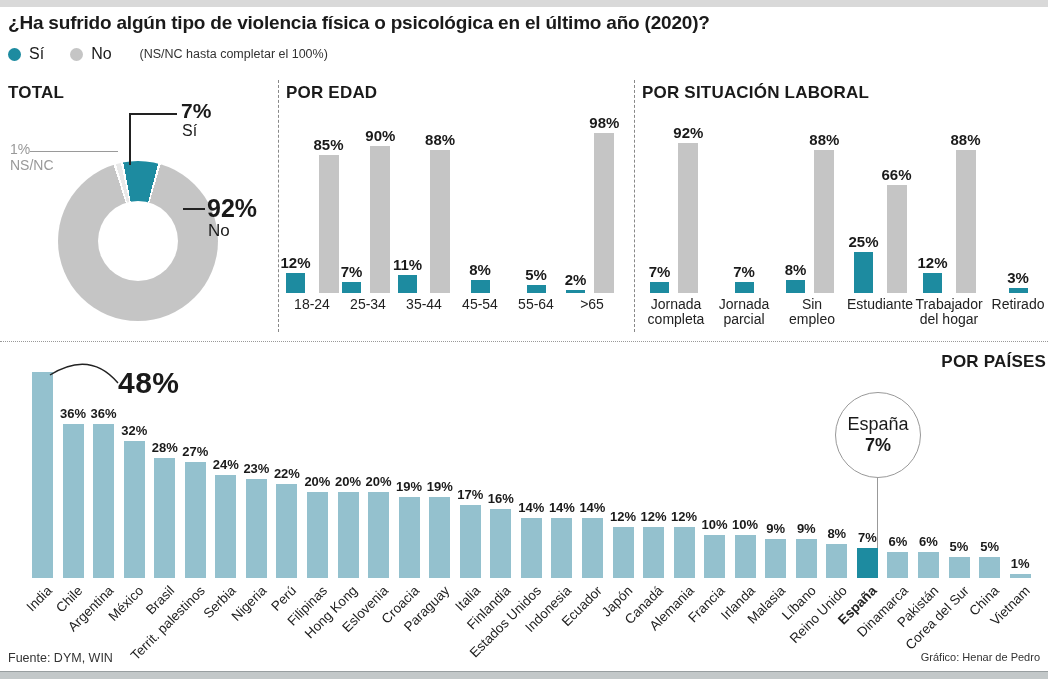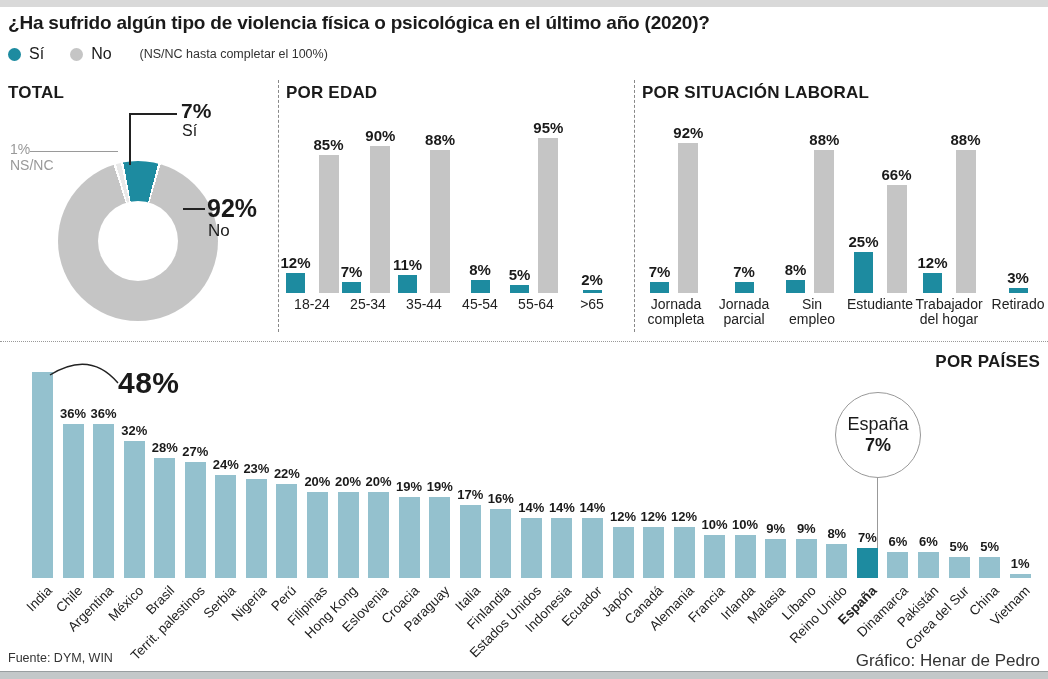--- a/index.html
+++ b/index.html
@@ -26,39 +26,39 @@
   .txt-ns-v { left:10px; top:141px; font-size:14px; color:#999; }
   .txt-ns-n { left:10px; top:157px; font-size:14px; color:#999; }
   
   .group { position:absolute; width:90px; height:183px; top:110px;
     display:flex; align-items:flex-end; justify-content:center; gap:3px; }
   .barwrap { display:flex; flex-direction:column; align-items:center; }
   .bar-val { font-size:15px; font-weight:bold; margin-bottom:2px; white-space:nowrap; }
   .cat-lbl { position:absolute; width:90px; top:297px; text-align:center; font-size:14px;
     color:#222; line-height:1.08; white-space:pre-line; }
   
-  .paises-title { top:352px; right:8px;margin-left:8px; }
+  .paises-title { top:352px; right:2px;margin-left:8px; }
   .hdiv { left:0; top:341px; width:1048px; height:0; border-top:1.5px dotted #999; }
   #chart-paises { left:0; top:345px; width:1048px; height:233px; }
   .cbar { position:absolute; bottom:0; width:21px; }
   .cval { position:absolute; width:44px; text-align:center; font-size:13px; font-weight:bold; white-space:nowrap; }
   #country-names { left:0; top:578px; width:1048px; height:94px; }
   .cname { position:absolute; top:5px; white-space:nowrap; font-size:13.5px; color:#222;
     transform:rotate(-45deg); transform-origin:100% 0; }
   .cname.hl { font-weight:bold; }
   .big-callout { left:118px; top:366px; font-size:30px; font-weight:bold; letter-spacing:0.5px; }
   .curve-svg { left:45px; top:348px; }
   .esp-circle { left:835px; top:392px; width:86px; height:86px; border:1.2px solid #999;
     border-radius:50%; background:#fff; display:flex; flex-direction:column;
     align-items:center; justify-content:center; line-height:1.15; z-index:5; }
   .esp-circle .c1 { font-size:18px; }
   .esp-circle .c2 { font-size:18px; font-weight:bold; }
   .esp-line { left:877px; top:478px; width:1.2px; height:70px; background:#999; }
   .footer-src { left:8px; top:651px; font-size:12.5px; color:#333; }
-  .footer-crd { right:8px; top:651px; font-size:17px; color:#333; }
+  .footer-crd { right:8px; top:651px; font-size:11px; color:#333; }
   .band-bottom { left:0; bottom:0; width:1048px; height:8px; background:#c3c8c9; border-top:1px solid #989ea0; }
 </style>
 </head>
 <body>
 
 <div class="abs band-top"></div>
 
 <h1 class="abs page-title">¿Ha sufrido algún tipo de violencia física o psicológica en el último año (2020)?</h1>
 
 <div class="abs legend">
@@ -126,30 +126,30 @@
         <div class="bar-val">8%</div>
         <div style="width: 19px; height: 13px; background: rgb(29, 139, 160);"></div>
       </div>
     </div>
     <div class="cat-lbl abs" style="left: 435px;">45-54</div>
     <div class="group abs" style="left: 491px;">
       <div class="barwrap">
         <div class="bar-val">5%</div>
         <div style="width: 19px; height: 8.1px; background: rgb(29, 139, 160);"></div>
       </div>
-      <div class="barwrap">
-        <div class="bar-val">95%</div>
-        <div style="width: 20px; height: 154.8px; background: rgb(197, 197, 197);"></div>
-      </div>
     </div>
     <div class="cat-lbl abs" style="left: 491px;">55-64</div>
     <div class="group abs" style="left: 547px;">
       <div class="barwrap">
         <div class="bar-val">2%</div>
         <div style="width: 19px; height: 3.3px; background: rgb(29, 139, 160);"></div>
+      </div>
+      <div class="barwrap">
+        <div class="bar-val">98%</div>
+        <div style="width: 20px; height: 159.7px; background: rgb(197, 197, 197);"></div>
       </div>
     </div>
     <div class="cat-lbl abs" style="left: 547px;">&gt;65</div>
   </div>
 
 <div class="abs sec-title" style="left:642px; top:83px;">POR SITUACIÓN LABORAL</div>
 <div id="chart-laboral">
     <div class="group abs" style="left: 631px;">
       <div class="barwrap">
         <div class="bar-val">7%</div>

